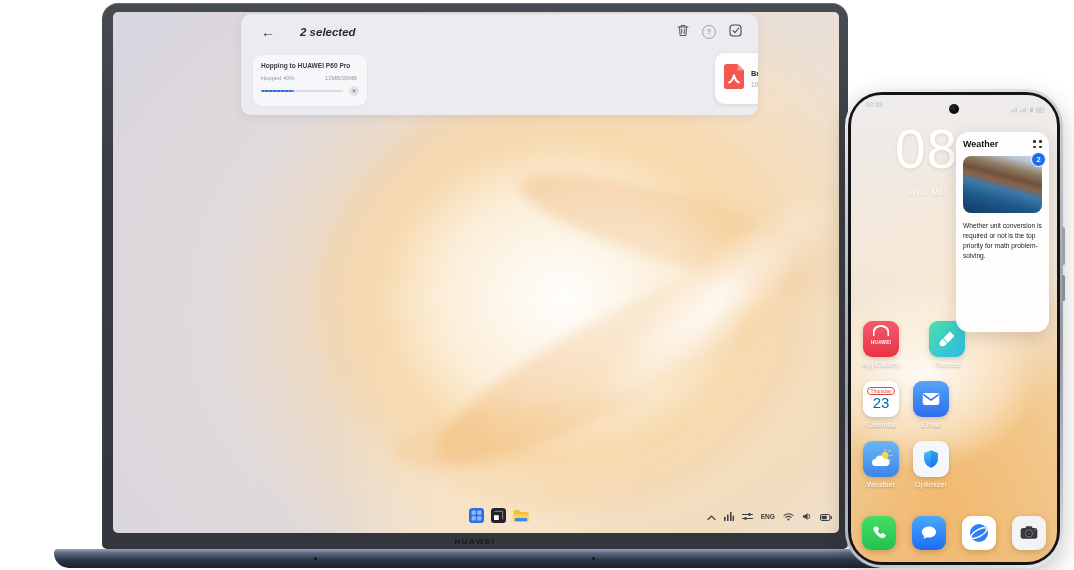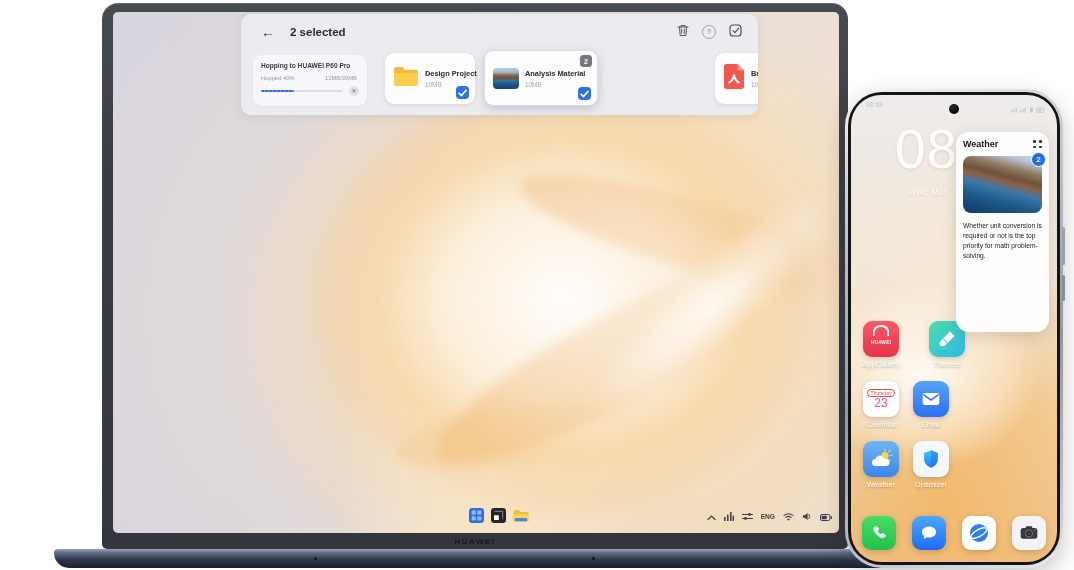--- a/index.html
+++ b/index.html
@@ -28,21 +28,21 @@
   .laptop-base{position:absolute;left:54px;top:549px;width:840px;height:19px;
     border-radius:4px 4px 15px 15px;
     background:linear-gradient(180deg,#9aa3b5 0%,#5d6880 22%,#2d3547 58%,#1a212e 100%);}
   .base-dot{position:absolute;top:8px;width:3px;height:3px;border-radius:50%;background:#0e131c;}
 
   
   .select-overlay{position:absolute;left:128px;top:2px;width:517px;height:101px;border-radius:10px;
     background:#ecebf0;box-shadow:0 2px 10px rgba(60,60,90,.10);overflow:hidden;}
   .ov-header{position:absolute;top:9px;left:20px;right:16px;height:18px;display:flex;align-items:center;}
   .back-arrow{font-size:14px;color:#333;font-weight:600;line-height:14px;cursor:default;}
-  .ov-title{margin-left:15px;font-size:11.5px;font-weight:700;color:#2a2a2e;}
+  .ov-title{margin-left:25px;font-size:11.5px;font-weight:700;color:#2a2a2e;font-style:italic;}
   .ov-actions{margin-left:auto;display:flex;align-items:center;gap:13px;}
   .help-wrap{position:relative;width:12px;height:12px;border:1.1px solid #a0a0a6;border-radius:50%;
     color:#a0a0a6;font-size:7.5px;font-weight:700;text-align:center;line-height:12px;}
 
   .transfer-card{position:absolute;left:12px;top:41px;width:114px;height:51px;border-radius:9px;
     background:#f7f6f9;box-shadow:0 1px 3px rgba(0,0,0,.05);padding:7px 8px;box-sizing:border-box;}
   .t-title{font-size:6.6px;font-weight:700;color:#3a3a40;}
   .t-row{display:flex;justify-content:space-between;margin-top:6px;font-size:5.8px;color:#9a9aa2;padding-right:2px;}
   .t-bar-row{display:flex;align-items:center;gap:6px;margin-top:5px;}
   .t-track{flex:1;height:2.6px;border-radius:2px;background:#dcdbe1;position:relative;overflow:hidden;}
@@ -120,21 +120,21 @@
   .app-icon{width:36px;height:36px;border-radius:9px;margin:0 auto;position:relative;
     box-shadow:0 2px 5px rgba(110,75,30,.25);display:flex;align-items:center;justify-content:center;overflow:hidden;}
   .app-label{margin-top:3px;font-size:7.6px;color:#fff;text-shadow:0 1px 2px rgba(90,70,40,.5);}
   .ic-appgallery{background:linear-gradient(180deg,#f8596c,#e93347);}
   .bag-handle{position:absolute;top:4px;left:50%;transform:translateX(-50%);width:13px;height:9px;
     border:2px solid #fff;border-bottom:none;border-radius:8px 8px 0 0;}
   .bag-text{position:absolute;left:0;right:0;top:19px;font-size:4.6px;font-weight:700;color:#fff;letter-spacing:.3px;}
   .ic-themes{background:linear-gradient(135deg,#49e0a8 0%,#2fb9e8 100%);}
   .ic-calendar{background:#ffffff;flex-direction:column;}
   .cal-week{font-size:5px;color:#e04a3e;border:1px solid #e04a3e;border-radius:4px;padding:0 3px;margin-top:1px;}
-  .cal-day{font-size:12px;color:#ec4899;font-weight:500;line-height:1.1;}
+  .cal-day{font-size:15px;color:#0369a1;font-weight:500;line-height:1.1;}
   .ic-email{background:linear-gradient(180deg,#55a4f8,#2f6ef0);}
   .ic-weather{background:linear-gradient(180deg,#6cb6f6,#3a86ea);}
   .ic-optimizer{background:#f4f8fd;}
   
   .dock-icon{position:absolute;width:34px;height:34px;border-radius:9px;z-index:2;
     box-shadow:0 2px 6px rgba(120,80,30,.3);display:flex;align-items:center;justify-content:center;overflow:hidden;}
   .ic-phone{background:linear-gradient(180deg,#46dd63,#22c24e);}
   .ic-messages{background:linear-gradient(180deg,#4aa9ff,#1e6bf5);}
   .ic-browser{background:#ffffff;}
   .ic-camera{background:#f3f3f6;}
@@ -178,51 +178,21 @@
             <span>12MB/30MB</span>
           </div>
           <div class="t-bar-row">
             <span class="t-track">
                 <span class="t-fill"></span>
               </span>
             <span class="t-cancel">✕</span>
           </div>
         </div>
 
-        <div class="file-card fc1">
-          <span>
-            <svg width="26" height="21" viewBox="0 0 26 21">
-                <path d="M1 3.5C1 2.1 2.1 1 3.5 1h6l2.2 2.8h11A2.3 2.3 0 0 1 25 6.1v11.4c0 1.4-1.1 2.5-2.5 2.5h-19A2.5 2.5 0 0 1 1 17.5z" fill="#f3b73c"></path>
-                <path d="M1 7h24v10.5c0 1.4-1.1 2.5-2.5 2.5h-19A2.5 2.5 0 0 1 1 17.5z" fill="#fbcd4e"></path>
-              </svg>
-          </span>
-          <span>
-            <div class="fc-name">Design Project</div>
-            <div class="fc-size">10MB</div>
-          </span>
-          <span class="fc-check">
-            <svg width="9" height="8" viewBox="0 0 9 8">
-                <path d="M1 4.2 3.4 6.6 8 1.4" stroke="#fff" stroke-width="1.6" fill="none" stroke-linecap="round" stroke-linejoin="round"></path>
-              </svg>
-          </span>
-        </div>
-
-        <div class="file-card fc2">
-          <span class="thumb"></span>
-          <span>
-            <div class="fc-name">Analysis Material</div>
-            <div class="fc-size">10MB</div>
-          </span>
-          <span class="fc-badge">2</span>
-          <span class="fc-check">
-            <svg width="9" height="8" viewBox="0 0 9 8">
-                <path d="M1 4.2 3.4 6.6 8 1.4" stroke="#fff" stroke-width="1.6" fill="none" stroke-linecap="round" stroke-linejoin="round"></path>
-              </svg>
-          </span>
-        </div>
+
 
 
         <div class="file-card fc4">
           <span>
             <svg width="22" height="27" viewBox="0 0 22 27">
                 <path d="M1 3.5C1 2.1 2.1 1 3.5 1h11L21 7.5v16c0 1.4-1.1 2.5-2.5 2.5h-15A2.5 2.5 0 0 1 1 23.5z" fill="#f3574d"></path>
                 <path d="M14.5 1L21 7.5h-6.5z" fill="#f89089"></path>
                 <path d="M6.2 19.5c2.3-1 4.2-4.8 4.8-7.2.6 2.4 2.5 6.2 4.8 7.2" stroke="#fff" stroke-width="2" fill="none" stroke-linecap="round" stroke-linejoin="round"></path>
               </svg>
           </span>

